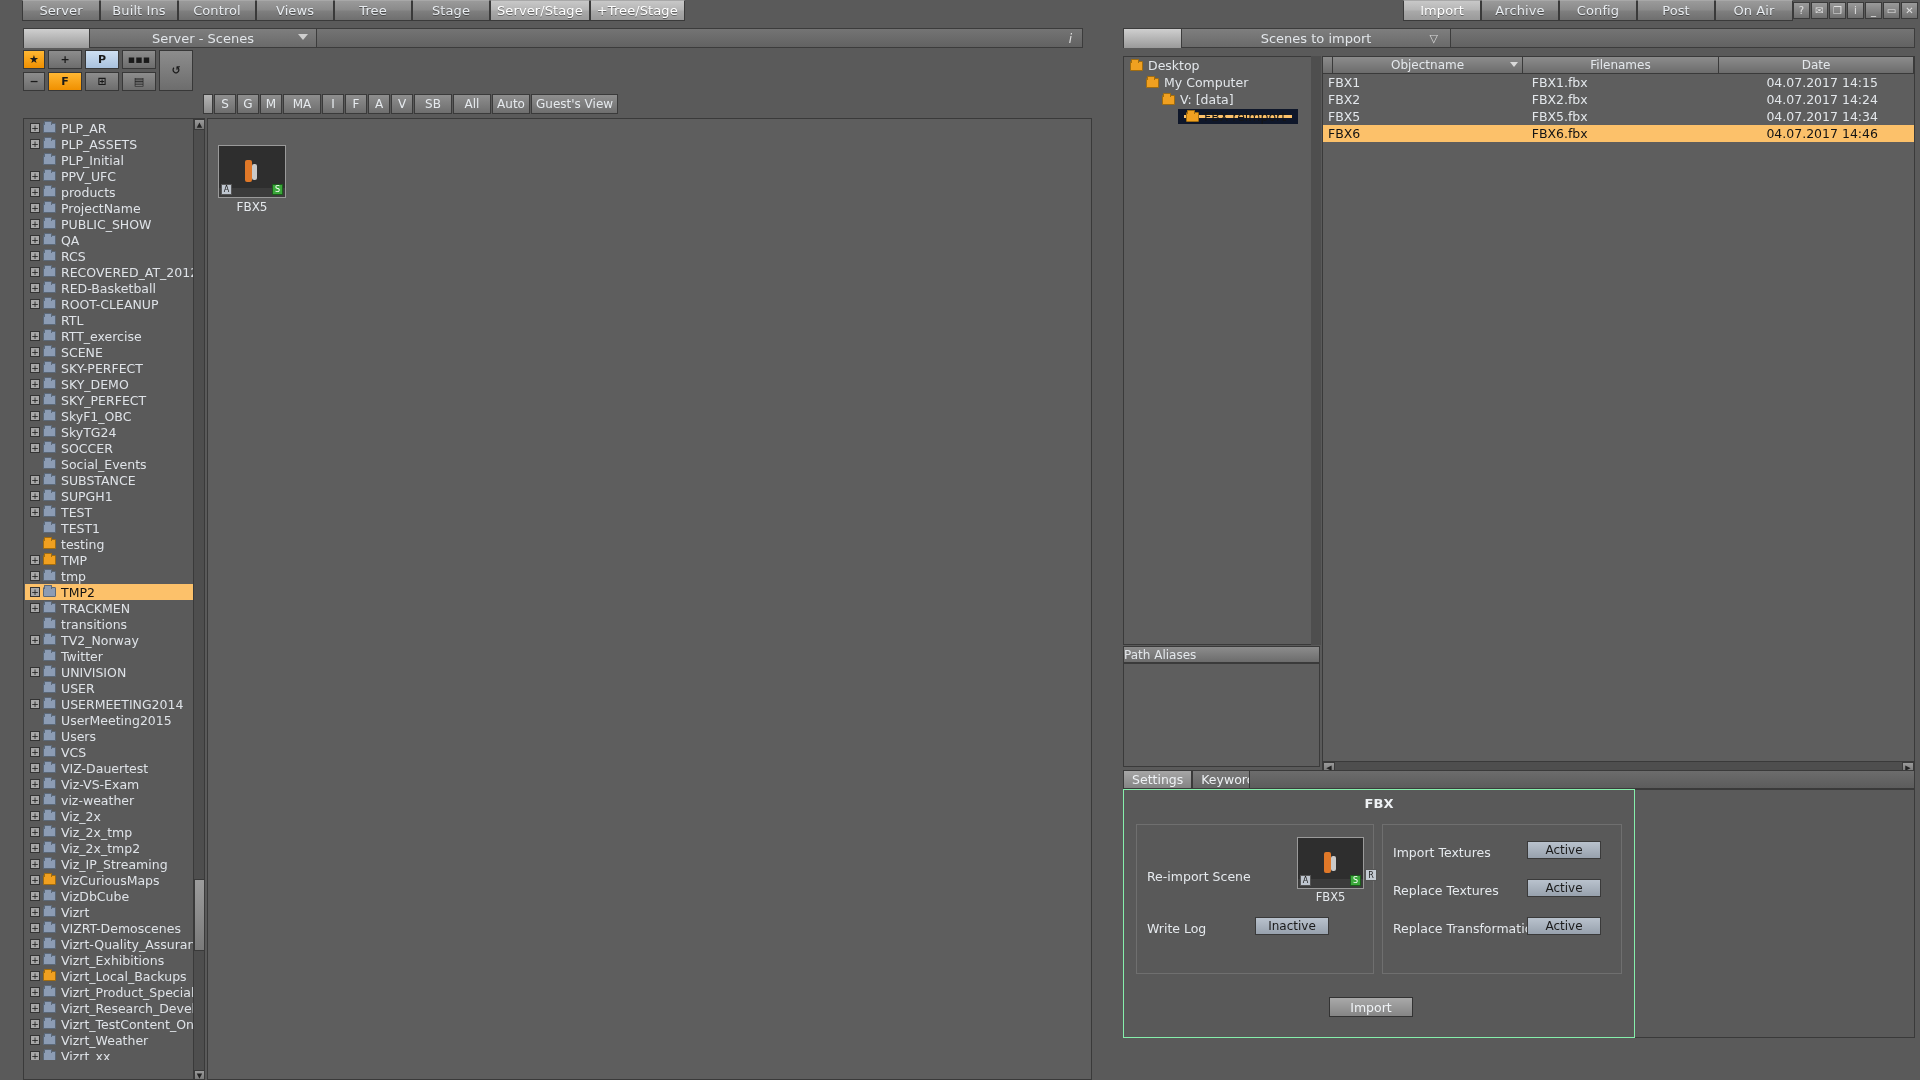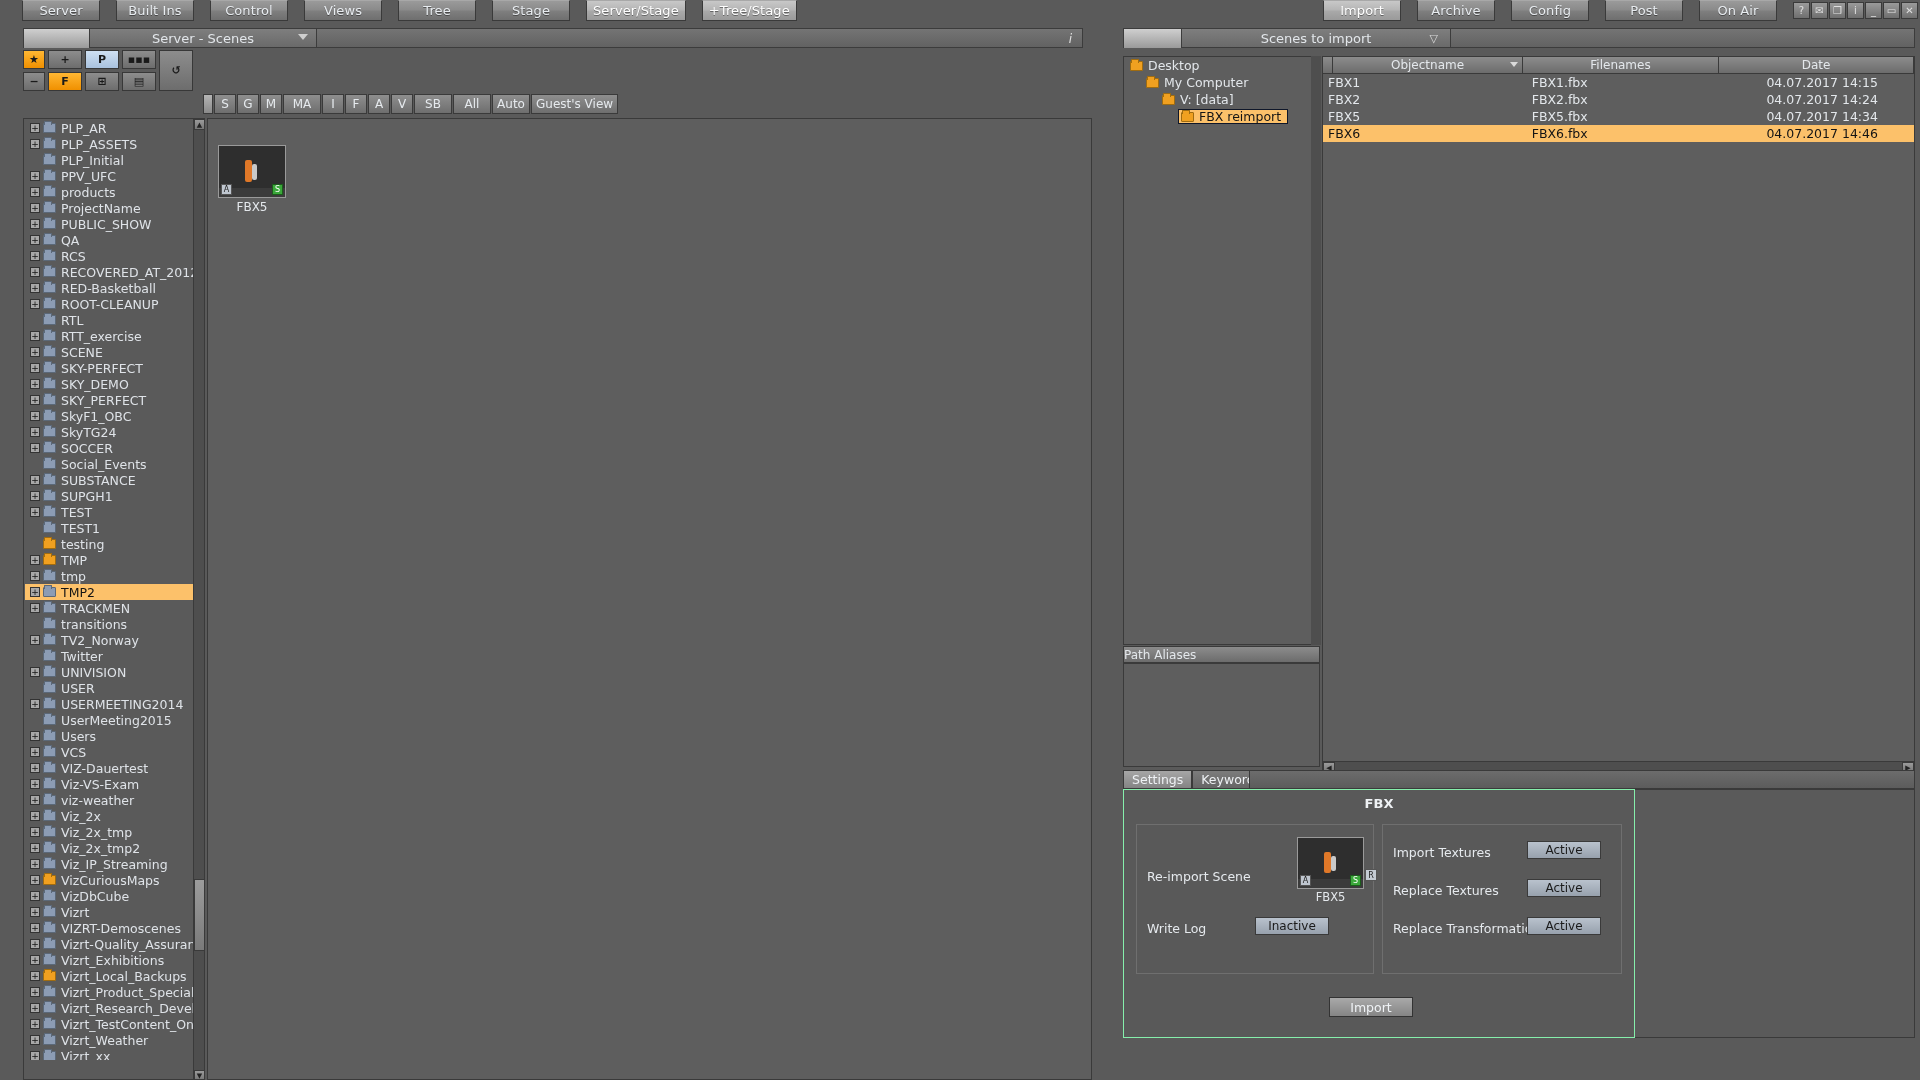--- a/index.html
+++ b/index.html
@@ -9,21 +9,21 @@
     background: #5a5a5a;
     font-family: "DejaVu Sans", "Liberation Sans", sans-serif;
     font-size: 13px;
     color: #d8dde3;
     overflow: hidden;
   }
   
   #menubar {
     position: absolute; left: 0; top: 0; width: 1920px; height: 21px;
     background: #5a5a5a;
-    display: flex; align-items: stretch; gap: 16px;
+    display: flex; align-items: stretch;
   }
   .menu-btn {
     background: linear-gradient(to bottom, #9a9a9a 0%, #8b8b8b 45%, #7e7e7e 55%, #6f6f6f 100%);
     border-left: 1px solid #3a3a3a;
     border-right: 1px solid #3a3a3a;
     border-top: 1px solid #a8a8a8;
     border-bottom: 1px solid #3a3a3a;
     color: #e8ecf0;
     display: flex; align-items: center; justify-content: center;
     padding: 0 6px;
@@ -186,21 +186,21 @@
     background:linear-gradient(to bottom,#7e7e7e,#6a6a6a); border:1px solid #3c3c3c;
     display:flex;align-items:center;justify-content:center;color:#e2e6ea;font-size:13px;}
   .r-title-rest { position:absolute; left:327px; top:2px; right:0; height:20px;
     background:linear-gradient(to bottom,#747474,#626262); border:1px solid #3c3c3c;}
 
   #dir-tree {
     position:absolute; left:0; top:30px; width:197px; height:589px;
     background:#5e5e5e; border:1px solid #3a3a3a;
   }
   .dtree-row{ height:17px; display:flex; align-items:center; font-size:12.5px; color:#e2e6ea; white-space:nowrap;}
-  .dtree-row.sel > .dt-label { background:#fcc16a; color:#151515; border:1px solid #0f172a; padding:0 6px 0 2px;}
+  .dtree-row.sel > .dt-label { background:#fcc16a; color:#151515; border:6px solid #0f172a; padding:0 6px 0 2px;}
   .folder-o { width:13px;height:10px;margin-right:5px;flex:0 0 auto;position:relative;
     background:#f0a020;border:1px solid #a06c10;border-radius:1px;}
   .folder-o:before{content:"";position:absolute;left:0;top:-3px;width:6px;height:3px;background:#f0a020;border:1px solid #a06c10;border-bottom:none;border-radius:1px 1px 0 0;}
   .dt-label{display:flex;align-items:center;height:15px;justify-content:space-between;}
   #path-alias-hdr {
     position:absolute; left:0; top:620px; width:197px; height:17px;
     background: linear-gradient(to bottom,#8c8c8c,#6c6c6c); border:1px solid #3a3a3a;
     display:flex;align-items:center;justify-content:flex-start;color:#e4e8ec;font-size:12px;
   }
   #path-alias-body{

